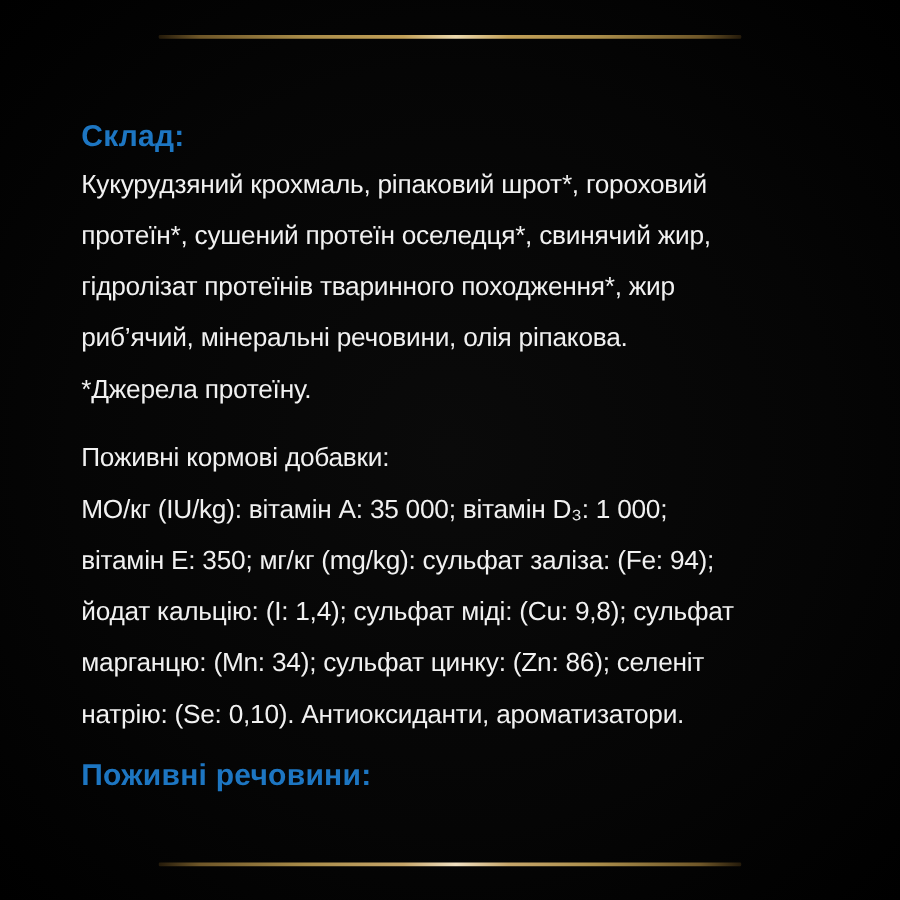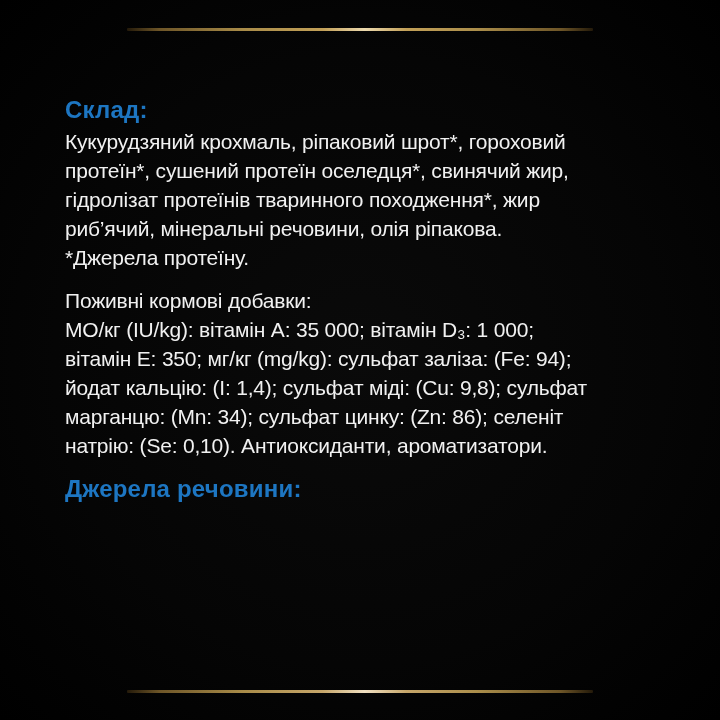--- a/index.html
+++ b/index.html
@@ -45,21 +45,21 @@
     color: #1d76c2;
     font-size: 24px;
     line-height: 30px;
     font-weight: bold;
     letter-spacing: 0.2px;
     margin: 0 0 2px 0;
   }
   .section-body {
     color: #f1f1f1;
     font-size: 21px;
-    line-height: 29px;
+    line-height: 41px;
     letter-spacing: -0.2px;
     white-space: pre;
     margin: 0;
   }
 </style>
 </head>
 <body>
 
 <div class="canvas">
 
@@ -79,20 +79,20 @@
     <div class="section">
       <p class="section-body">Поживні кормові добавки:
 МО/кг (IU/kg): вітамін А: 35 000; вітамін D₃: 1 000;
 вітамін Е: 350; мг/кг (mg/kg): сульфат заліза: (Fe: 94);
 йодат кальцію: (I: 1,4); сульфат міді: (Cu: 9,8); сульфат
 марганцю: (Mn: 34); сульфат цинку: (Zn: 86); селеніт
 натрію: (Se: 0,10). Антиоксиданти, ароматизатори.</p>
     </div>
 
     <div class="section">
-      <h2 class="section-heading">Джерела речовини:</h2>
+      <h2 class="section-heading">Поживні речовини:</h2>
     </div>
 
   </div>
 
   <div class="gold-rule bottom"></div>
 
 </div>
 
 </body></html>

